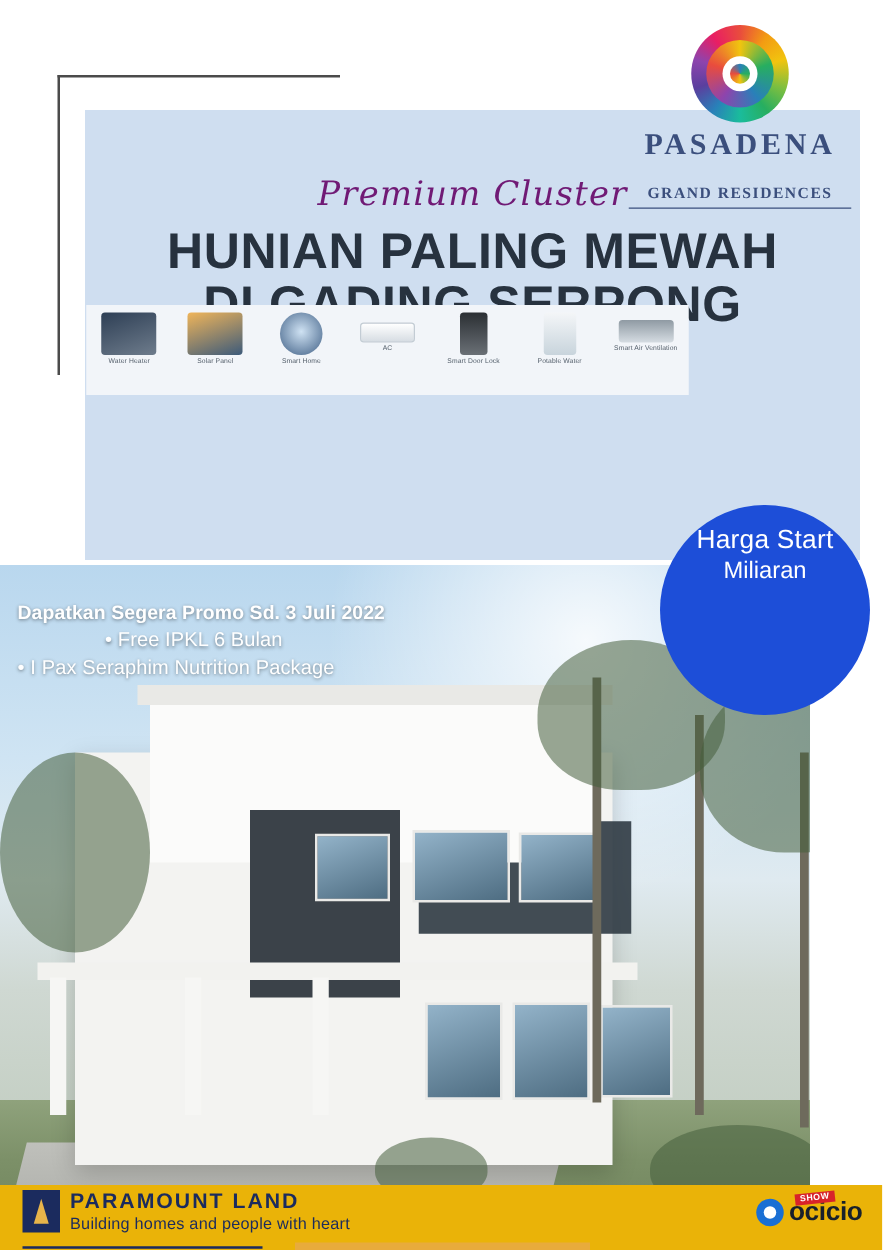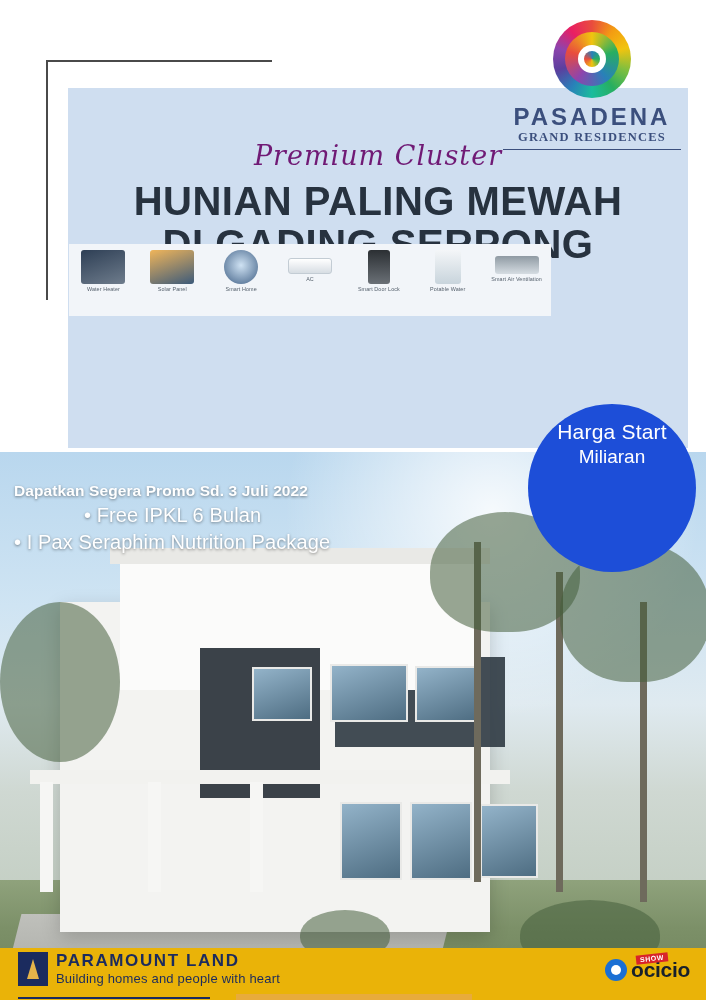--- a/index.html
+++ b/index.html
@@ -47,34 +47,34 @@
   .logo-mandala {
     width: 78px; height: 78px;
     margin: 0 auto 6px auto;
     position: relative;
   }
   .logo-mandala .ring {
     position: absolute;
     border-radius: 50%;
   }
   .logo-name {
-    font-family: Liberation Sans, sans-serif;
+    font-family: Liberation Serif, serif;
     font-size: 24px;
     letter-spacing: 3px;
     color: #3b4f7d;
     font-weight: 700;
     line-height: 1.05;
   }
   .logo-sub {
     font-family: "Liberation Serif", serif;
     font-size: 12.5px;
     letter-spacing: 1.2px;
     color: #3b4f7d;
     font-weight: 700;
-    margin-top: 1px;
+    margin-top: 18px;
   }
   .logo-rule {
     width: 178px; height: 1px;
     background: #3b4f7d;
     margin: 4px auto 0 auto;
   }
 
   
   .headline-panel {
     position: absolute;
@@ -161,21 +161,21 @@
   }
   .price-unit {
     font-size: 19px;
     margin-top: 2px;
   }
 
   
   .photo {
     position: absolute;
     left: 0; top: 452px;
-    width: 706px; height: 548px;
+    width: 648px; height: 548px;
     overflow: hidden;
     background: linear-gradient(#b9d7ee 0%, #cfe4f3 28%, #dfeaf0 46%, #cfd8d2 62%, #b9c6b5 100%);
   }
   
   .sky-haze {
     position: absolute; left: 40%; top: 0; width: 420px; height: 300px;
     background: radial-gradient(circle at 50% 20%, rgba(255,255,255,0.85), rgba(255,255,255,0) 65%);
   }
   
   .house-main {
@@ -257,21 +257,21 @@
     z-index: 10;
     color: #ffffff;
     text-shadow: 0 1px 3px rgba(0,0,0,0.45);
   }
   .promo-title {
     font-size: 15.5px;
     font-weight: 700;
     letter-spacing: 0.1px;
   }
   .promo-item {
-    font-size: 20px;
+    font-size: 16px;
     margin-top: 4px;
     letter-spacing: 0.1px;
   }
   .promo-item.indent { margin-left: 70px; }
 
   
   .footer {
     position: absolute;
     left: 0; bottom: 0; width: 706px; height: 52px;
     background: #eab308;

